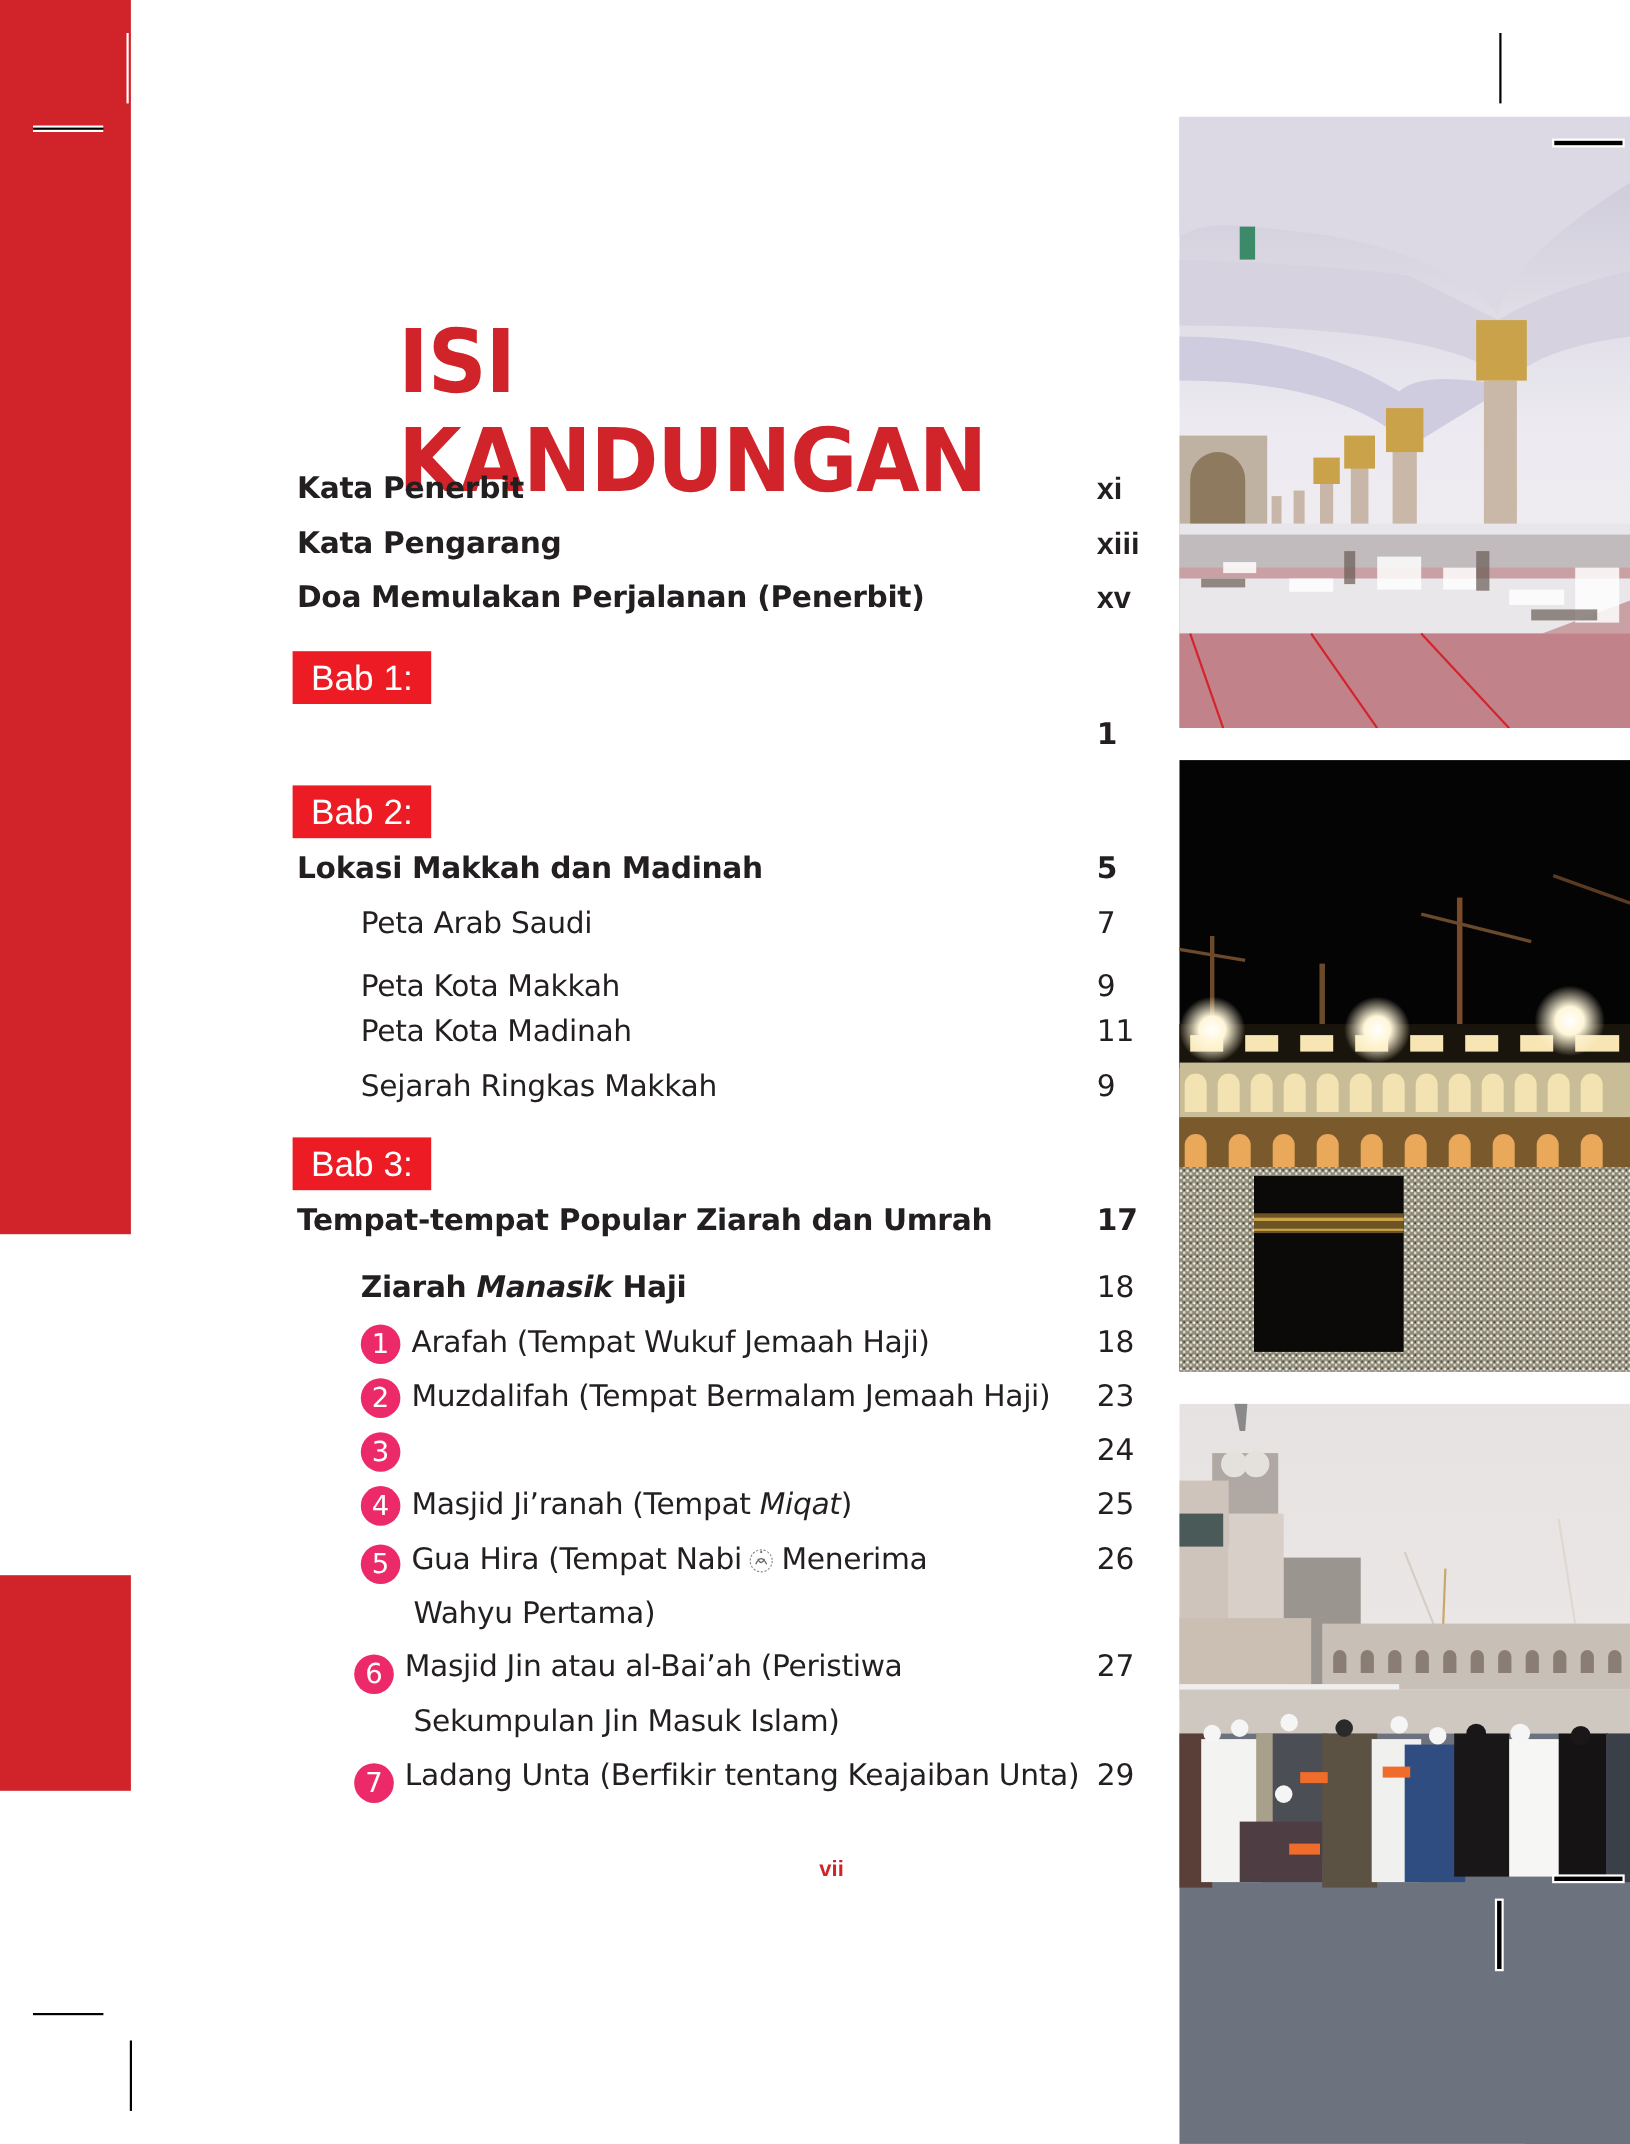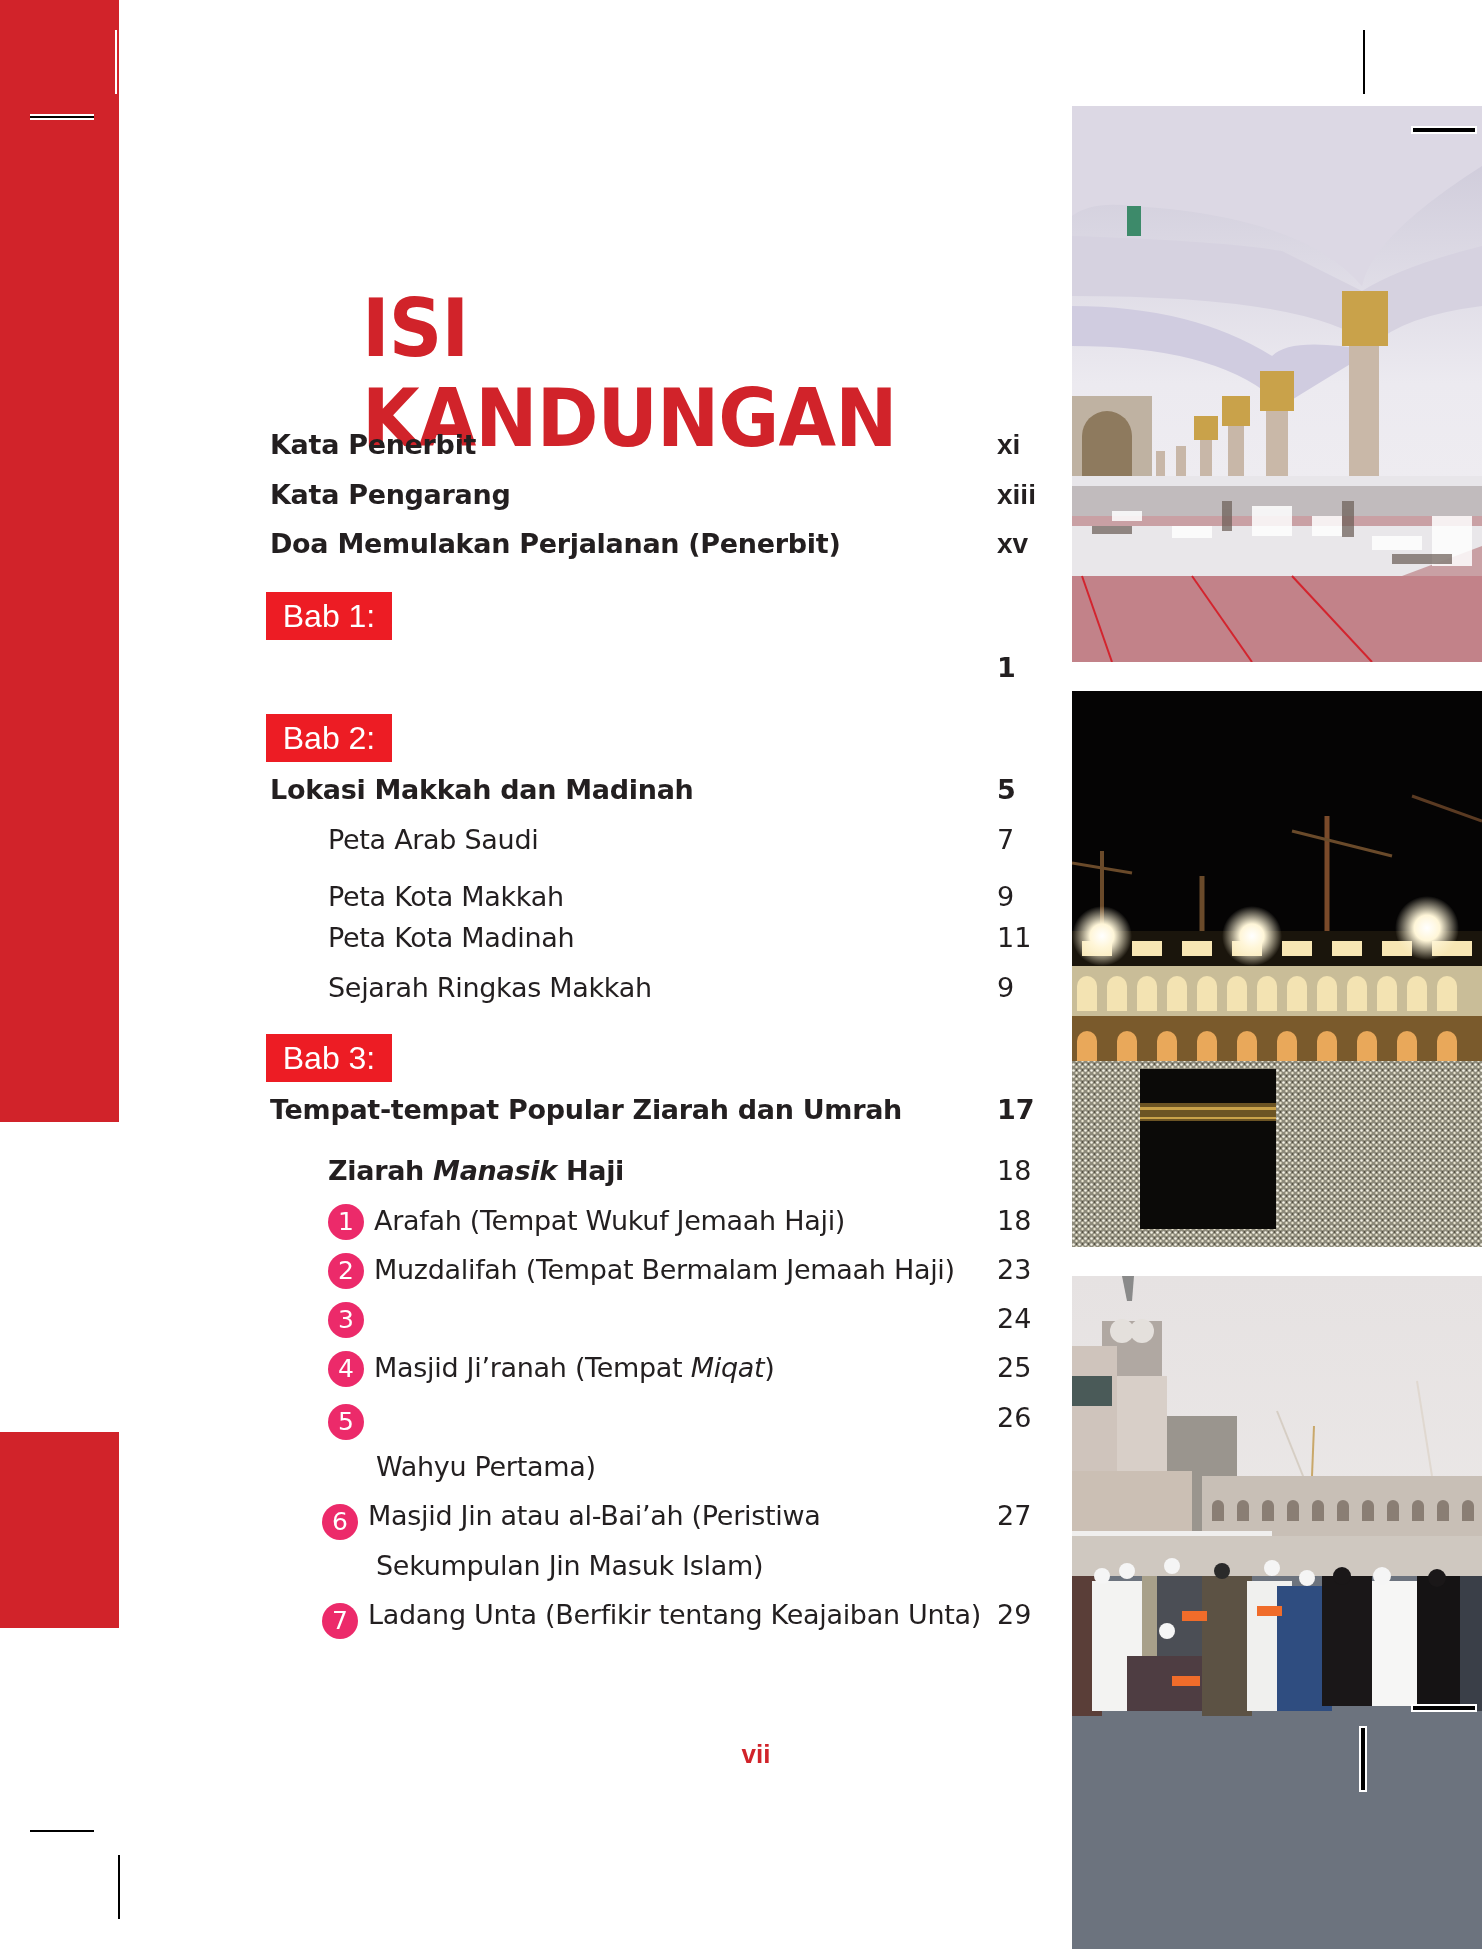--- a/index.html
+++ b/index.html
@@ -39,22 +39,22 @@
 
   .num-circle {
     position: absolute; width: 36px; height: 36px; border-radius: 50%;
     background: #ec2a6a; color: #fff; text-align: center;
     font-family: "DejaVu Sans", sans-serif; font-size: 25px; line-height: 36px; top: 3px;
   }
 
   .honor-mark { display: inline-block; width: 24px; height: 26px; vertical-align: middle; margin: 0 6px; }
 
   .page-number {
-    left: 738px; top: 1739px; width: 36px; text-align: center;
-    font-family: "Liberation Sans", sans-serif; font-weight: bold; font-size: 26px; color: #d1232a;
+    left: 738px; top: 1688px; width: 36px; text-align: center;
+    font-family: "Liberation Sans", sans-serif; font-weight: bold; font-size: 20px; color: #d1232a;
   }
 
   .photo { left: 1072px; width: 410px; overflow: hidden; }
 </style>
 </head>
 <body>
 
 <div class="abs red-bar" style="top:0;height:1122px;"></div>
 <div class="abs red-bar" style="top:1432px;height:196px;"></div>
 
@@ -133,20 +133,25 @@
   <span class="num-circle" style="left:58px;">3</span>
   <span class="page">24</span>
 </div>
 <div class="row item" style="top:1348px;">
   <span class="num-circle" style="left:58px;">4</span>
   <span class="label"><span>Masjid Ji’ranah (Tempat </span><i>Miqat</i><span>)</span></span>
   <span class="page">25</span>
 </div>
 <div class="row item" style="top:1398px;">
   <span class="num-circle" style="left:58px;top:6px;">5</span>
+  <span class="label"><span>Gua Hira (Tempat Nabi</span><svg class="honor-mark" viewBox="0 0 24 26">
+        <circle cx="12" cy="13" r="10" fill="none" stroke="#888" stroke-width="1" stroke-dasharray="2 1.5"></circle>
+        <path d="M7 16 Q12 6 17 16 M9 11 Q12 18 15 11" fill="none" stroke="#666" stroke-width="1.2"></path>
+        <circle cx="12" cy="5" r="1" fill="#666"></circle>
+      </svg><span>Menerima</span></span>
   <span class="page">26</span>
 </div>
 <div class="row cont" style="top:1447px;">
   <span class="label">Wahyu Pertama)</span>
 </div>
 <div class="row item" style="top:1496px;">
   <span class="num-circle" style="left:52px;top:8px;">6</span>
   <span class="label" style="left:98px;">Masjid Jin atau al-Bai’ah (Peristiwa</span>
   <span class="page">27</span>
 </div>

